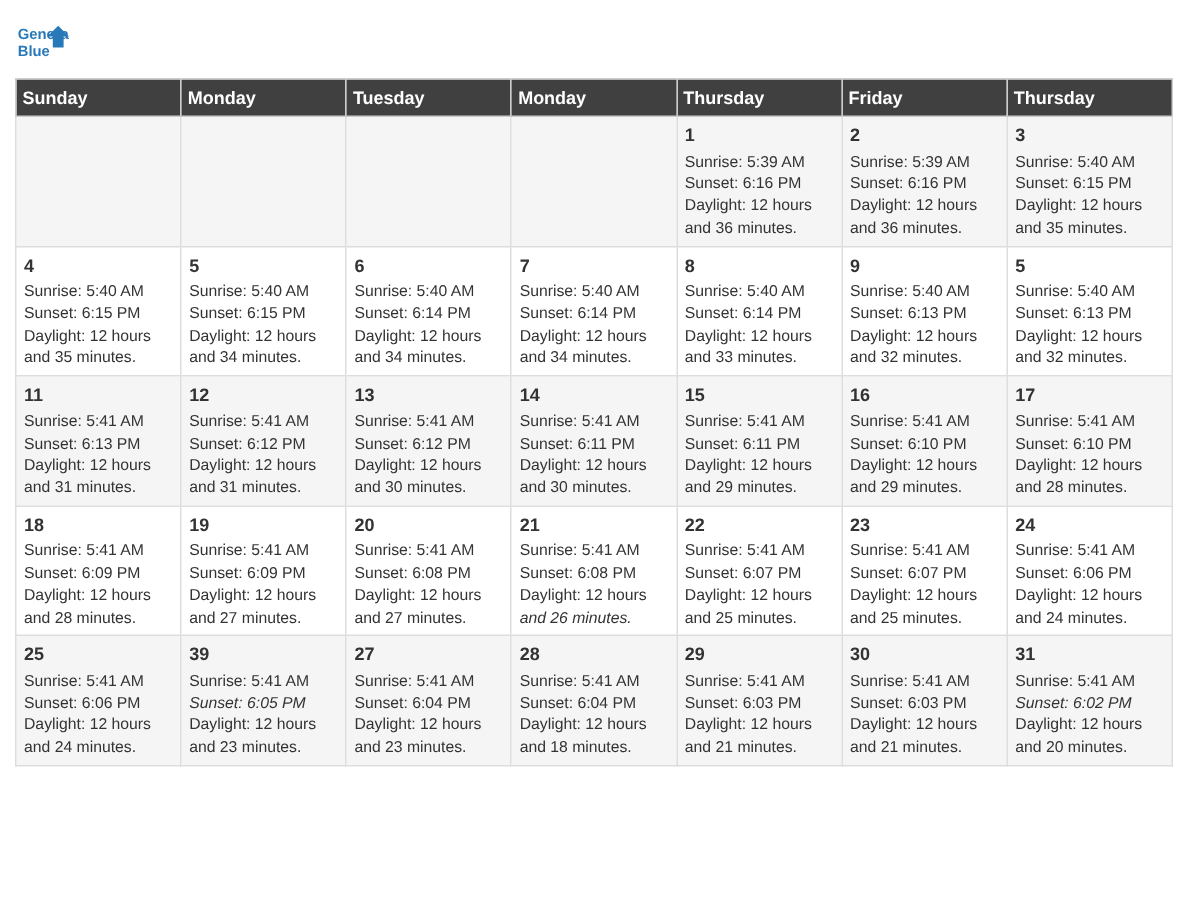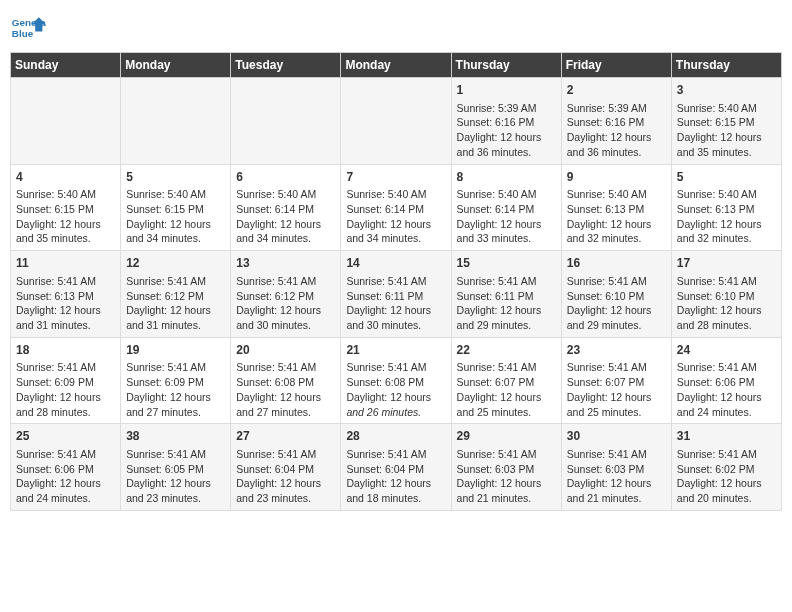--- a/index.html
+++ b/index.html
@@ -291,23 +291,23 @@
       </tr>
       <tr>
         <td>
           <span class="day-num">25</span>
           <span style="display: block;">Sunrise: 5:41 AM</span>
           <span style="display: block;">Sunset: 6:06 PM</span>
           <span style="display: block;">Daylight: 12 hours</span>
           <span style="display: block;">and 24 minutes.</span>
         </td>
         <td>
-          <span class="day-num">38</span>
-          <span style="display: block;">Sunrise: 5:41 AM</span>
-          <span style="display: block;">Sunset: 6:05 PM</span>
+          <span class="day-num">39</span>
+          <span style="display: block;">Sunrise: 5:41 AM</span>
+          <span style="display: block; font-style: italic;">Sunset: 6:05 PM</span>
           <span style="display: block;">Daylight: 12 hours</span>
           <span style="display: block;">and 23 minutes.</span>
         </td>
         <td>
           <span class="day-num">27</span>
           <span style="display: block;">Sunrise: 5:41 AM</span>
           <span style="display: block;">Sunset: 6:04 PM</span>
           <span style="display: block;">Daylight: 12 hours</span>
           <span style="display: block;">and 23 minutes.</span>
         </td>
@@ -328,19 +328,19 @@
         <td>
           <span class="day-num">30</span>
           <span style="display: block;">Sunrise: 5:41 AM</span>
           <span style="display: block;">Sunset: 6:03 PM</span>
           <span style="display: block;">Daylight: 12 hours</span>
           <span style="display: block;">and 21 minutes.</span>
         </td>
         <td>
           <span class="day-num">31</span>
           <span style="display: block;">Sunrise: 5:41 AM</span>
-          <span style="display: block;">Sunset: 6:02 PM</span>
+          <span style="display: block; font-style: italic;">Sunset: 6:02 PM</span>
           <span style="display: block;">Daylight: 12 hours</span>
           <span style="display: block;">and 20 minutes.</span>
         </td>
       </tr>
     </tbody>
 </table>
 
 </body></html>

